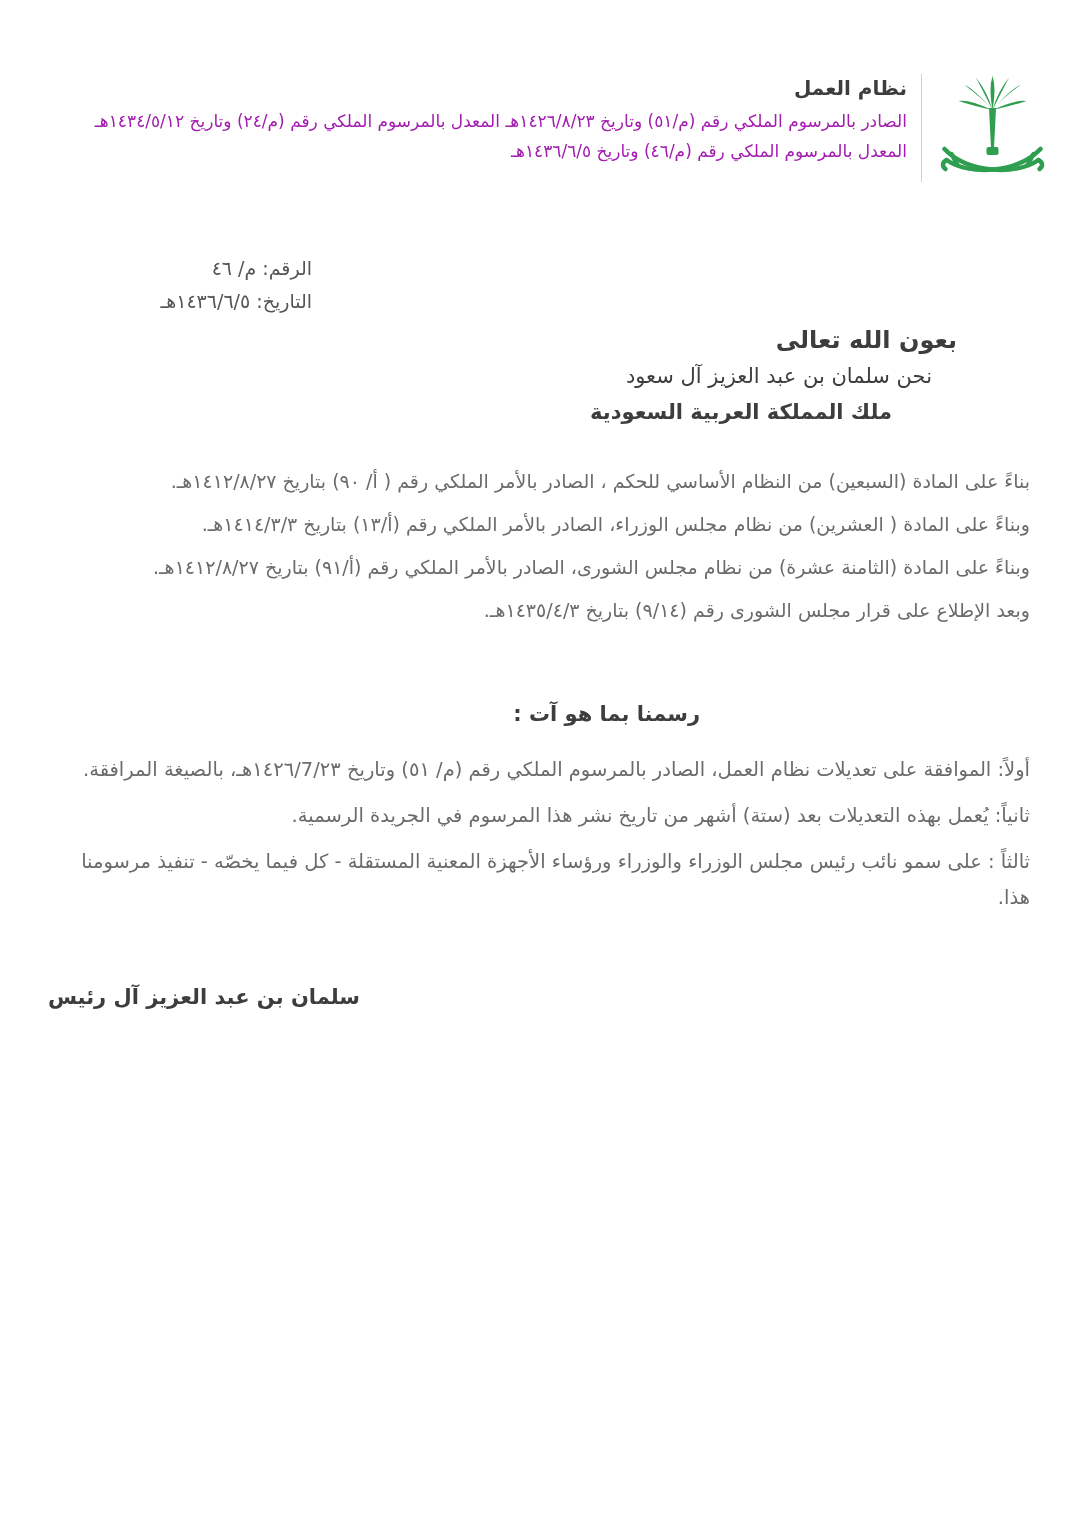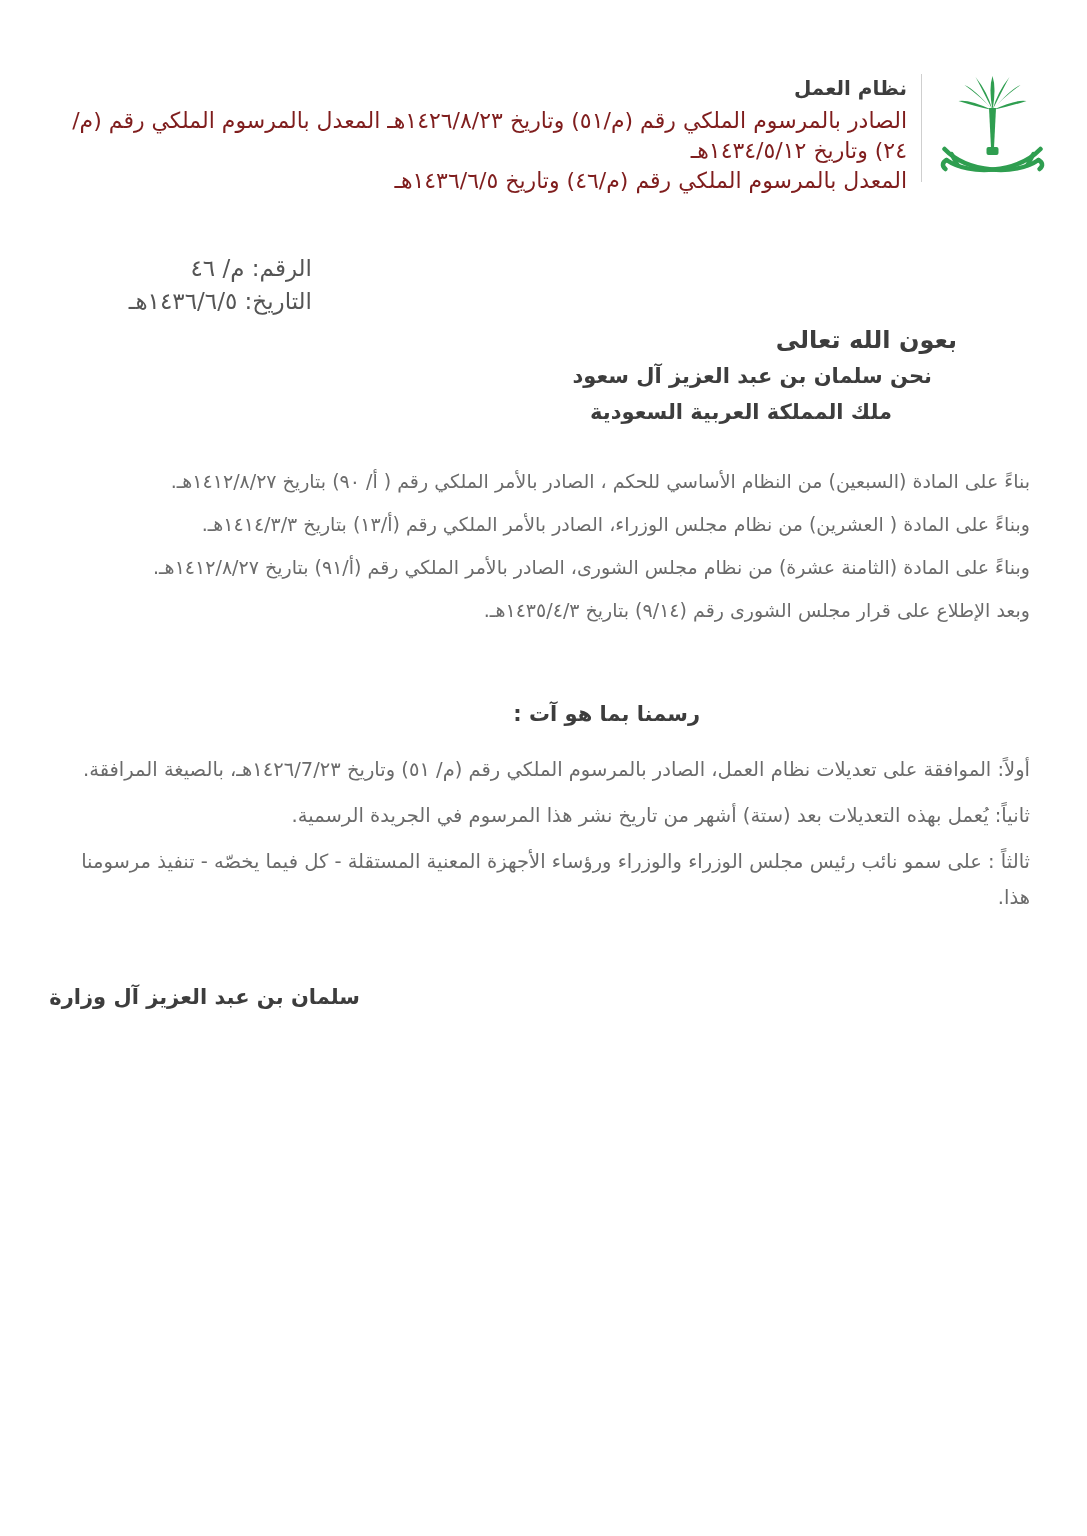--- a/index.html
+++ b/index.html
@@ -19,35 +19,35 @@
   }
   .emblem-wrap { width:118px; flex:0 0 auto; }
   .header-divider {
     width:1px; height:108px; background:#cfcfcf;
     margin:4px 10px 0 14px; flex:0 0 auto;
   }
   .header-text { text-align:right; padding-top:6px; }
   .header-title {
     font-size:20px; font-weight:bold; color:#3d3d3d; margin-bottom:6px;
   }
-  .header-line { font-size:22px; color:#7f1d1d; line-height:30px; }
+  .header-line { font-size:17px; color:#a21caf; line-height:30px; }
   
   .ref-block {
     position:absolute; top:252px; right:775px;
     text-align:right; white-space:nowrap;
-    font-size:23px; color:#555555; line-height:33px;
+    font-size:19px; color:#555555; line-height:33px;
   }
   
   .basmala {
     position:absolute; top:326px; right:130px;
     font-size:24px; font-weight:bold; color:#3d3d3d;
   }
   .king-line {
     position:absolute; top:364px; right:155px;
-    font-size:21px; font-weight:bold; color:#3d3d3d;
+    font-size:21px; font-weight:normal; color:#3d3d3d;
   }
   .country-line {
     position:absolute; top:400px; right:195px;
     font-size:21px; font-weight:bold; color:#3d3d3d;
   }
   
   .recitals {
     position:absolute; top:460px; right:57px; left:60px;
     text-align:right;
   }
@@ -154,21 +154,21 @@
   </div>
 
   <div class="decree-heading">رسمنا بما هو آت  :</div>
 
   <div class="articles">
     <div class="article">أولاً: الموافقة على تعديلات نظام العمل، الصادر بالمرسوم الملكي رقم (م/ ٥١) وتاريخ ١٤٢٦/7/٢٣هـ، بالصيغة المرافقة.</div>
     <div class="article">ثانياً: يُعمل بهذه التعديلات بعد (ستة) أشهر من تاريخ نشر هذا المرسوم في الجريدة الرسمية.</div>
     <div class="article">ثالثاً : على سمو نائب رئيس مجلس الوزراء والوزراء ورؤساء الأجهزة المعنية المستقلة - كل فيما يخصّه - تنفيذ مرسومنا هذا.</div>
   </div>
 
-  <div class="signature">سلمان بن عبد العزيز آل وزارة</div>
+  <div class="signature">سلمان بن عبد العزيز آل رئيس</div>
 
   <div class="footer">
     <div class="ministry-block">
       <span>
         <svg viewBox="0 0 44 40" width="42" height="38" aria-hidden="true">
           <path d="M22,30 Q20,12 24,5 Q27,16 22,30 Z" fill="#e9b63d"></path>
           <path d="M22,30 Q14,9 10,5 Q18,17 22,30 Z" fill="#b4a22e"></path>
           <path d="M22,30 Q30,9 34,5 Q26,17 22,30 Z" fill="#2d7d46"></path>
           <path d="M22,30 Q10,15 4,13 Q14,22 22,30 Z" fill="#1e6b38"></path>
           <path d="M22,30 Q34,15 40,13 Q30,22 22,30 Z" fill="#3f9b4f"></path>

